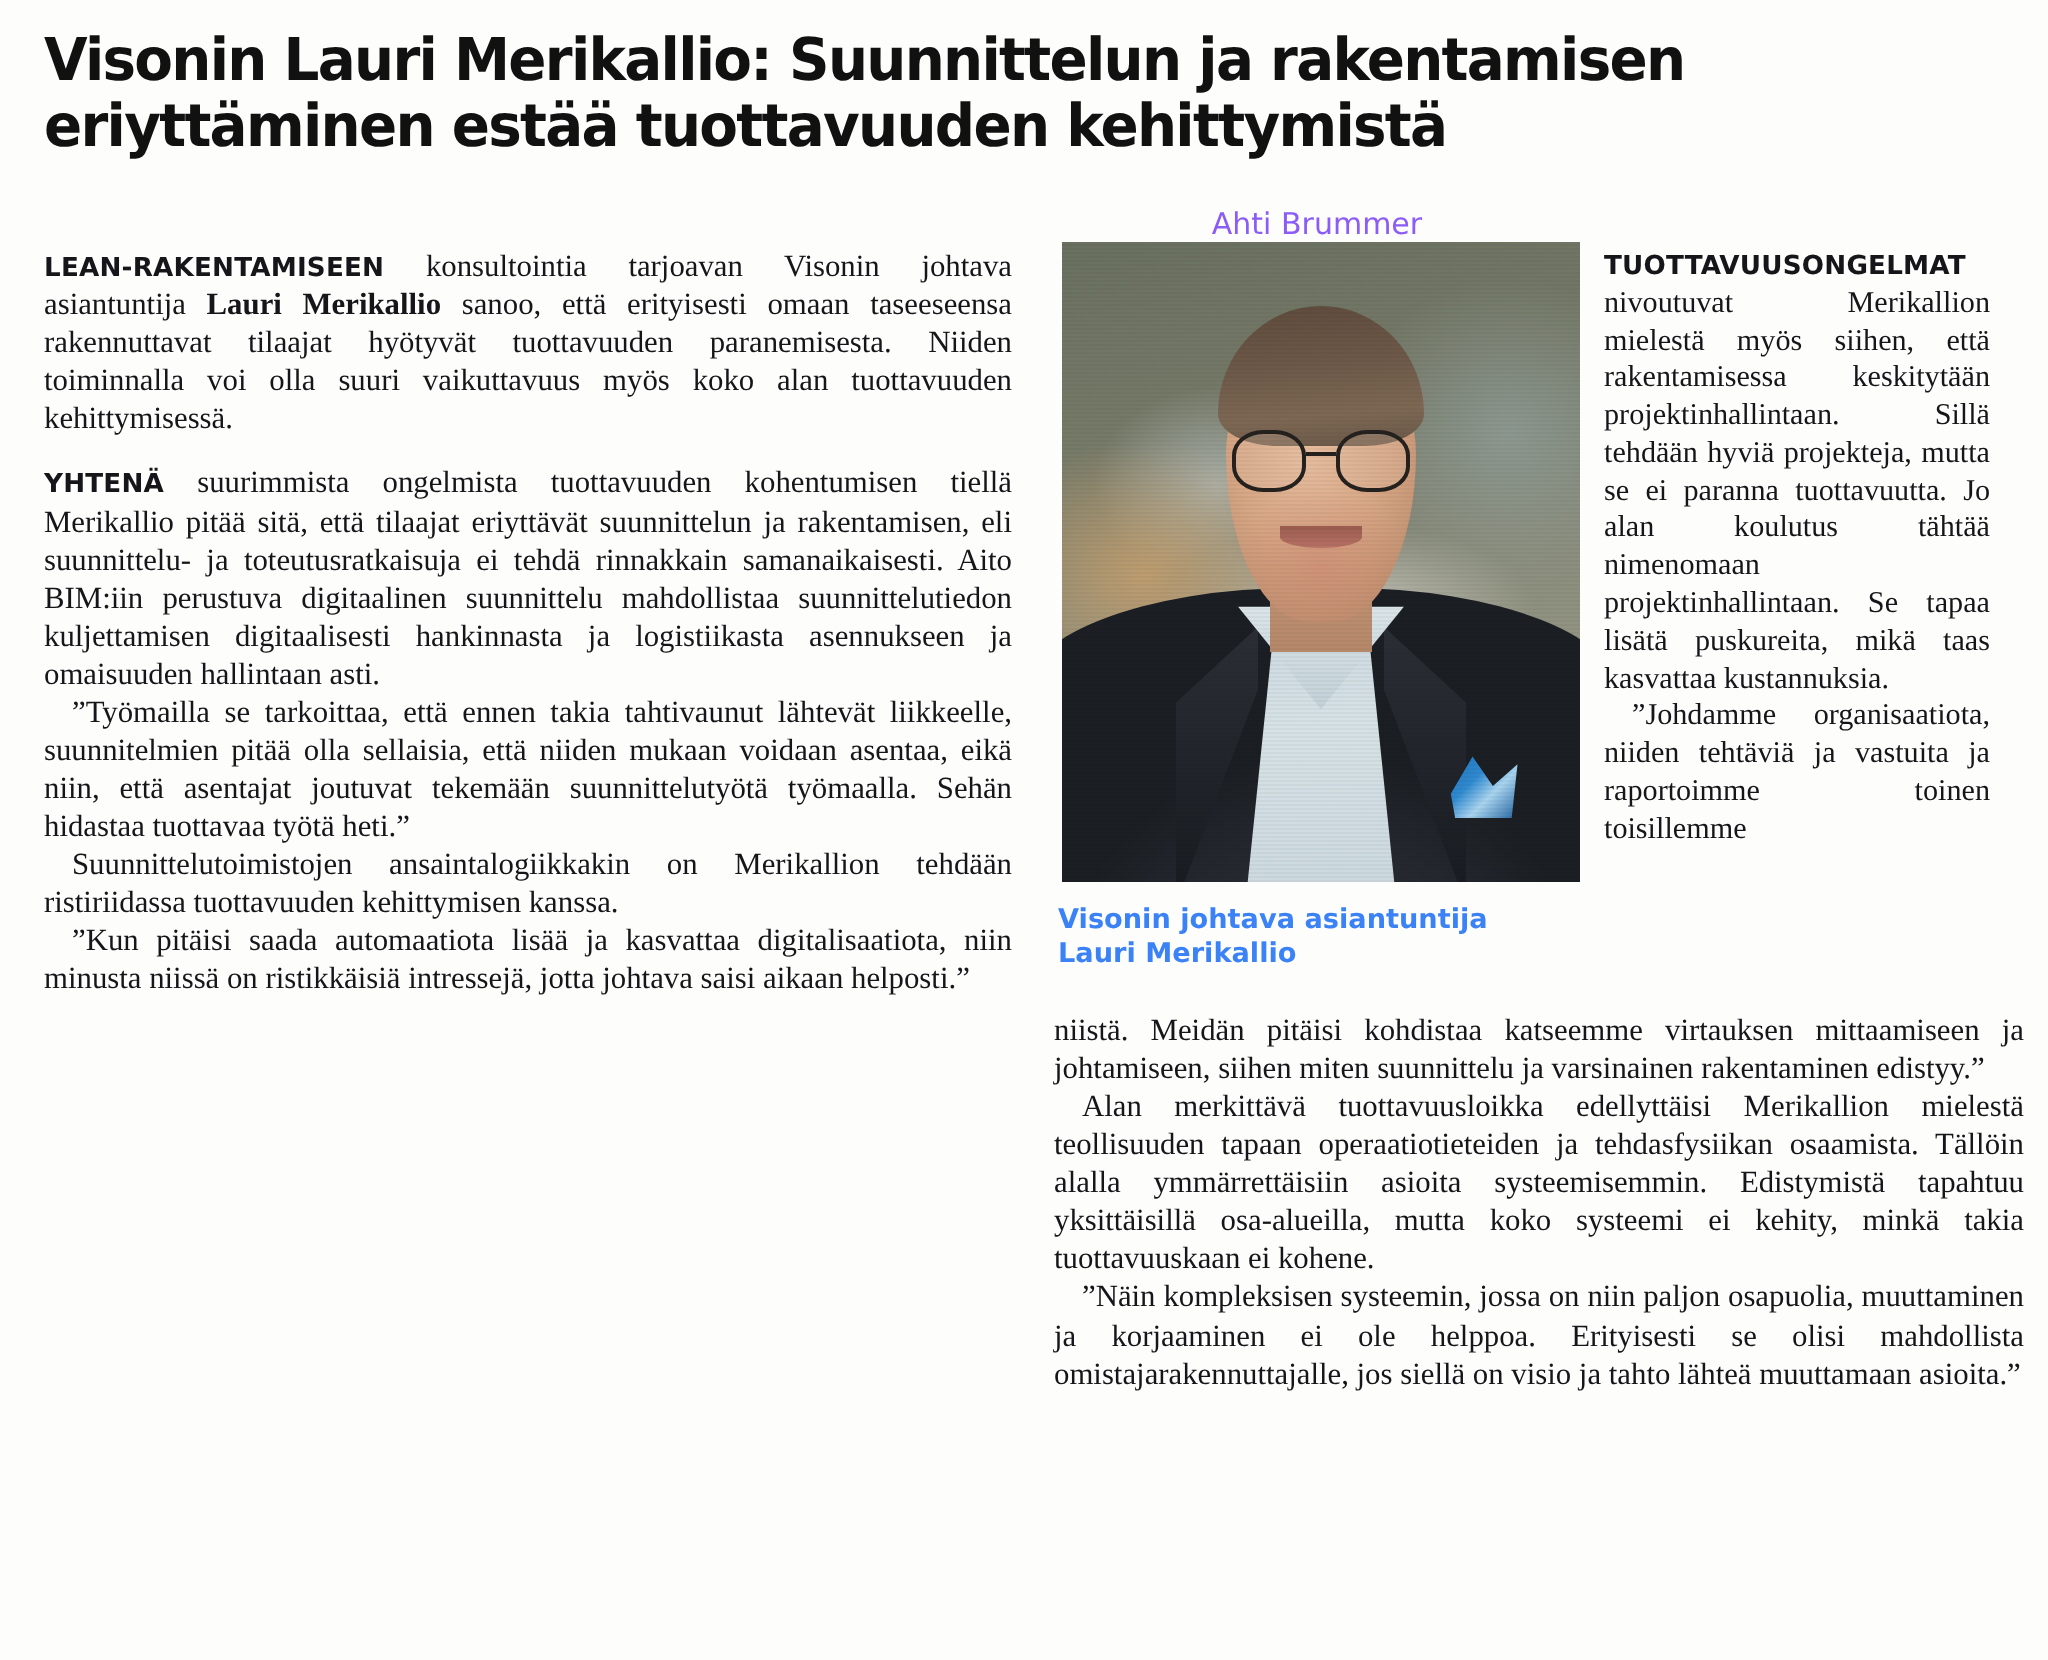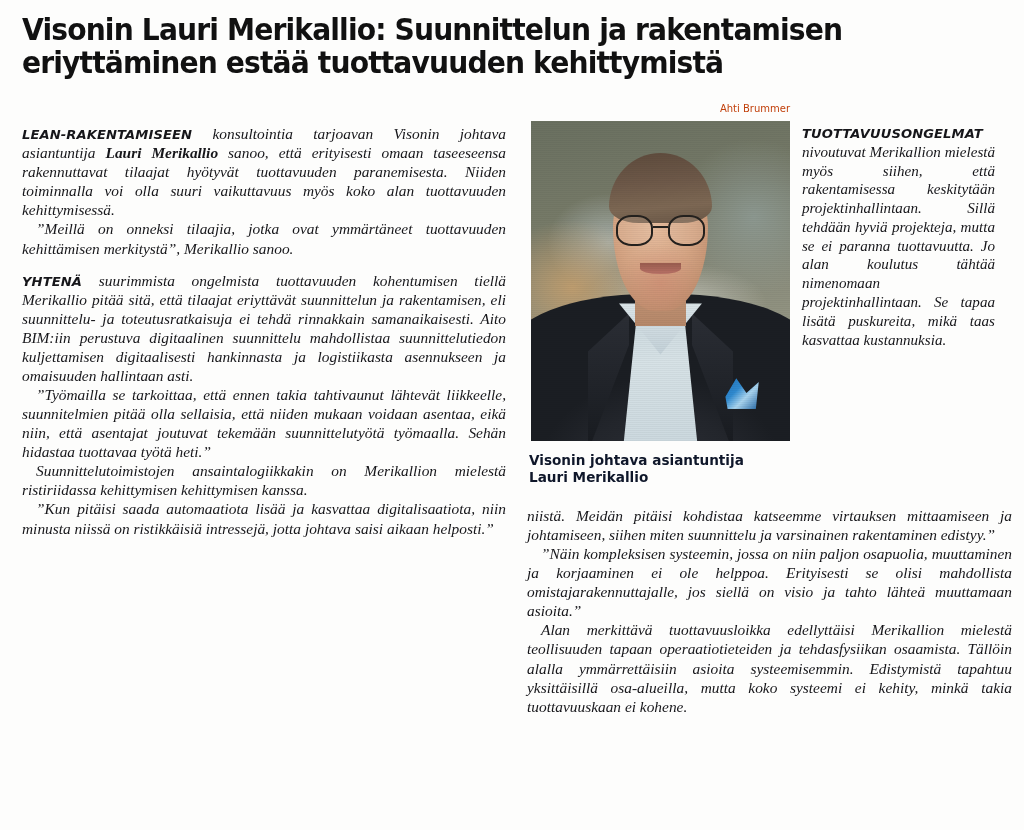--- a/index.html
+++ b/index.html
@@ -51,21 +51,20 @@
     font-size: 15.4px;
     line-height: 1.238;
     text-align: justify;
     color: #16161a;
     -webkit-hyphens: none;
     hyphens: none;
   }
   .col p {
     margin: 0;
     text-indent: 14px;
-    font-style: italic;
   }
   .col p.noindent {
     text-indent: 0;
   }
   .lead-caps {
     font-family: "DejaVu Sans", sans-serif;
     font-weight: bold;
     font-size: 13.1px;
     letter-spacing: 0.1px;
   }
@@ -95,24 +94,24 @@
     font-size: 15.1px;
     line-height: 1.245;
   }
 
   
   #photo-credit {
     position: absolute;
     left: 527px;
     top: 103px;
     width: 263px;
-    text-align: right;
+    text-align: center;
     font-family: "DejaVu Sans", sans-serif;
-    font-size: 10px;
-    color: #c2410c;
+    font-size: 15px;
+    color: #8b5cf6;
   }
   #photo-frame {
     position: absolute;
     left: 531px;
     top: 121px;
     width: 259px;
     height: 320px;
     overflow: hidden;
     background: #5d6452;
   }
@@ -261,38 +260,37 @@
   
   #caption {
     position: absolute;
     left: 529px;
     top: 452px;
     width: 270px;
     font-family: "DejaVu Sans", sans-serif;
     font-weight: bold;
     font-size: 13.6px;
     line-height: 1.24;
-    color: #0f172a;
+    color: #3b82f6;
   }
 </style>
 </head>
 <body>
 
 <div id="page">
 
   <div id="headline-block">
     <h1 id="headline">Visonin Lauri Merikallio: Suunnittelun ja rakentamisen eriyttäminen estää tuottavuuden kehittymistä</h1>
   </div>
 
   <div class="col" id="col-1">
     <p class="noindent"><span class="lead-caps">LEAN-RAKENTAMISEEN</span><span> konsultointia tarjoavan Visonin johtava asiantuntija </span><span class="bold-serif">Lauri Merikallio</span><span> sanoo, että erityisesti omaan taseeseensa rakennuttavat tilaajat hyötyvät tuottavuuden paranemisesta. Niiden toiminnalla voi olla suuri vaikuttavuus myös koko alan tuottavuuden kehittymisessä.</span></p>
-    <p>”Meillä on onneksi tilaajia, jotka ovat ymmärtäneet tuottavuuden kehittämisen merkitystä”, Merikallio sanoo.</p>
     <p class="noindent" style="margin-top:13px"><span class="lead-caps">YHTENÄ</span><span> suurimmista ongelmista tuottavuuden kohentumisen tiellä Merikallio pitää sitä, että tilaajat eriyttävät suunnittelun ja rakentamisen, eli suunnittelu- ja toteutusratkaisuja ei tehdä rinnakkain samanaikaisesti. Aito BIM:iin perustuva digitaalinen suunnittelu mahdollistaa suunnittelutiedon kuljettamisen digitaalisesti hankinnasta ja logistiikasta asennukseen ja omaisuuden hallintaan asti.</span></p>
     <p>”Työmailla se tarkoittaa, että ennen takia tahtivaunut lähtevät liikkeelle, suunnitelmien pitää olla sellaisia, että niiden mukaan voidaan asentaa, eikä niin, että asentajat joutuvat tekemään suunnittelutyötä työmaalla. Sehän hidastaa tuottavaa työtä heti.”</p>
-    <p>Suunnittelutoimistojen ansaintalogiikkakin on Merikallion mielestä ristiriidassa kehittymisen kehittymisen kanssa.</p>
+    <p>Suunnittelutoimistojen ansaintalogiikkakin on Merikallion tehdään ristiriidassa tuottavuuden kehittymisen kanssa.</p>
     <p>”Kun pitäisi saada automaatiota lisää ja kasvattaa digitalisaatiota, niin minusta niissä on ristikkäisiä intressejä, jotta johtava saisi aikaan helposti.”</p>
   </div>
 
   <div id="photo-credit">Ahti Brummer</div>
 
   <div id="photo-frame">
     <div id="photo">
       <div id="suit"></div>
       <div id="shirt"></div>
       <div id="lapel-l"></div>
@@ -312,21 +310,22 @@
     </div>
   </div>
 
   <div id="caption">
     <div>Visonin johtava asiantuntija</div>
     <div>Lauri Merikallio</div>
   </div>
 
   <div class="col" id="col-3">
     <p class="noindent"><span class="lead-caps">TUOTTAVUUSONGELMAT</span><span> nivoutuvat Merikallion mielestä myös siihen, että rakentamisessa keskitytään projektinhallintaan. Sillä tehdään hyviä projekteja, mutta se ei paranna tuottavuutta. Jo alan koulutus tähtää nimenomaan projektinhallintaan. Se tapaa lisätä puskureita, mikä taas kasvattaa kustannuksia.</span></p>
+    <p>”Johdamme organisaatiota, niiden tehtäviä ja vastuita ja raportoimme toinen toisillemme</p>
   </div>
 
   <div class="col" id="col-2-lower">
     <p class="noindent">niistä. Meidän pitäisi kohdistaa katseemme virtauksen mittaamiseen ja johtamiseen, siihen miten suunnittelu ja varsinainen rakentaminen edistyy.”</p>
+    <p>Alan merkittävä tuottavuusloikka edellyttäisi Merikallion mielestä teollisuuden tapaan operaatiotieteiden ja tehdasfysiikan osaamista. Tällöin alalla ymmärrettäisiin asioita systeemisemmin. Edistymistä tapahtuu yksittäisillä osa-alueilla, mutta koko systeemi ei kehity, minkä takia tuottavuuskaan ei kohene.</p>
     <p>”Näin kompleksisen systeemin, jossa on niin paljon osapuolia, muuttaminen ja korjaaminen ei ole helppoa. Erityisesti se olisi mahdollista omistajarakennuttajalle, jos siellä on visio ja tahto lähteä muuttamaan asioita.”</p>
-    <p>Alan merkittävä tuottavuusloikka edellyttäisi Merikallion mielestä teollisuuden tapaan operaatiotieteiden ja tehdasfysiikan osaamista. Tällöin alalla ymmärrettäisiin asioita systeemisemmin. Edistymistä tapahtuu yksittäisillä osa-alueilla, mutta koko systeemi ei kehity, minkä takia tuottavuuskaan ei kohene.</p>
   </div>
 
 </div>
 
 </body></html>

